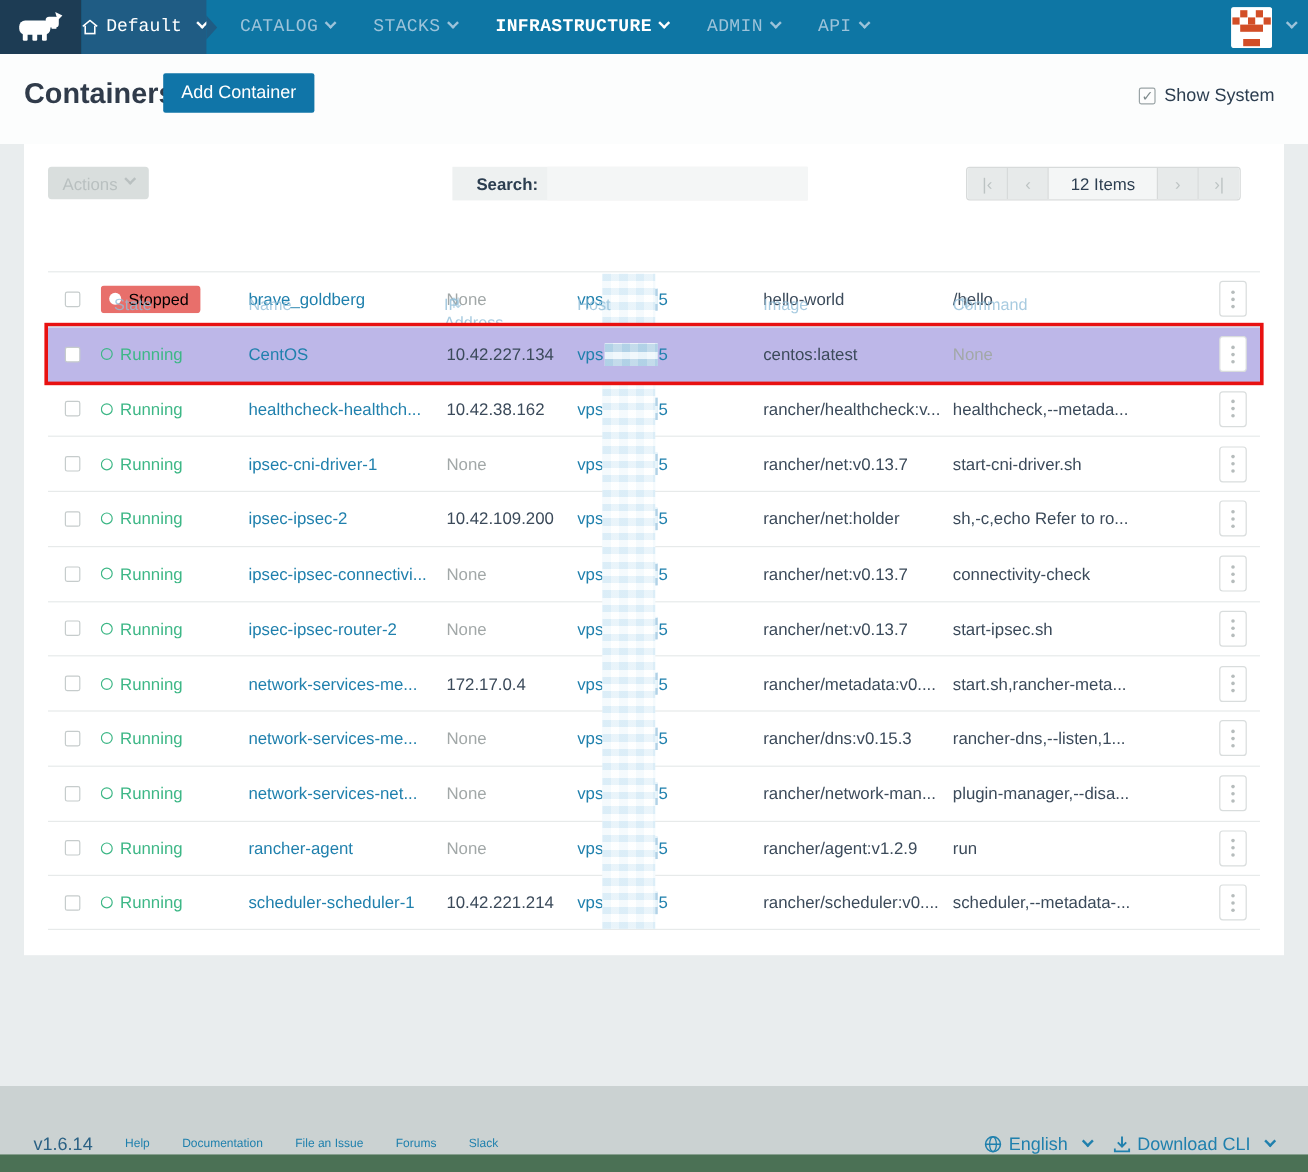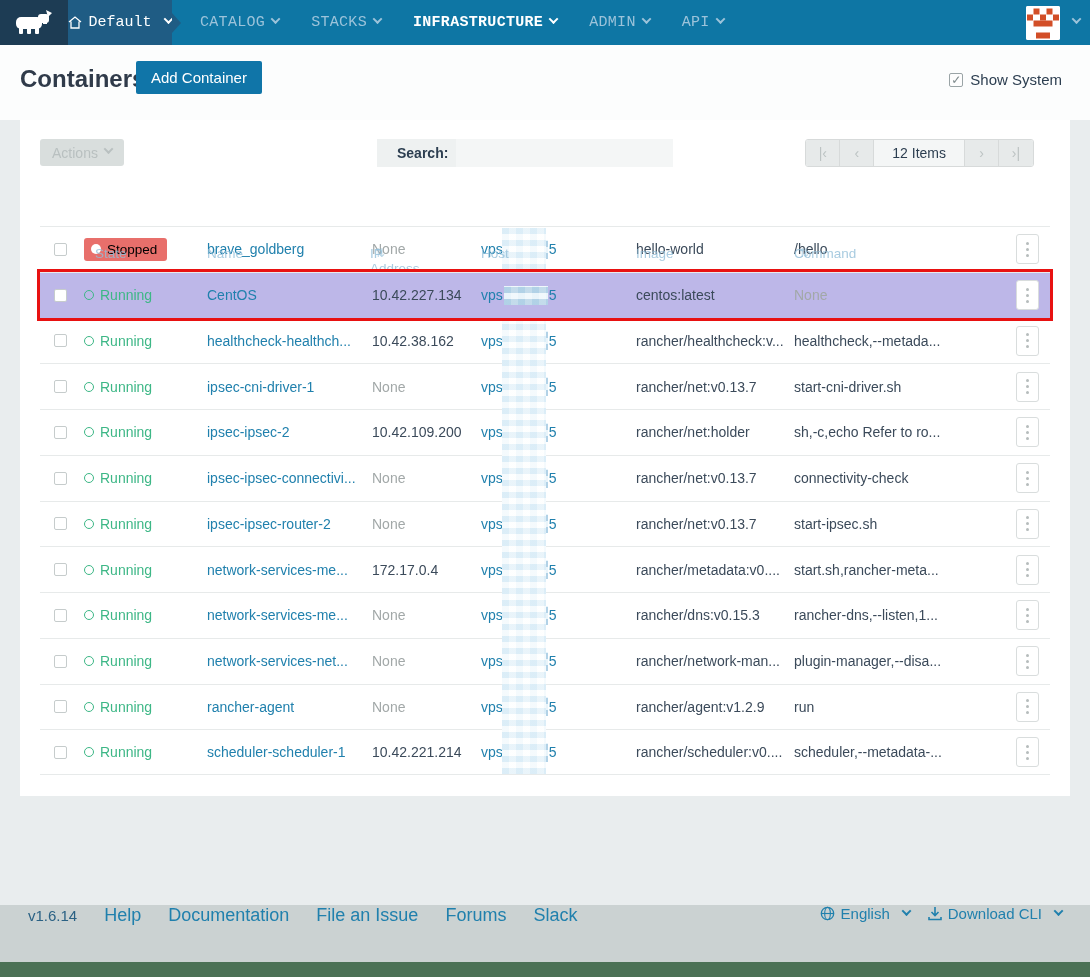--- a/index.html
+++ b/index.html
@@ -65,24 +65,24 @@
   .kebab i { width:3px; height:3px; border-radius:50%; background:#b6bcbc; }
   .blur-strip { position:absolute; left:462px; top:2px; width:44px; height:546px; z-index:1; pointer-events:none;
     background-color:#fafdfe;
     background-image:repeating-linear-gradient(0deg, rgba(190,222,240,.30) 0 6px, rgba(255,255,255,.55) 6px 12px),
                      repeating-linear-gradient(90deg, rgba(200,228,244,.35) 0 7px, rgba(255,255,255,.5) 7px 14px); }
   .ghost { position:absolute; left:0; top:0; width:1010px; height:45.75px; z-index:2; pointer-events:none; }
   .ghost span { position:absolute; top:10px; font-size:13.5px; color:rgba(146,190,216,.8); }
   .ghost .sort { font-size:12px; margin-left:5px; color:rgba(146,190,216,.65); }
   
   .footer { position:absolute; bottom:0; left:0; width:1090px; height:72px; }
-  .footer-bar { height:57px; background:#cbd2d2; display:flex; align-items:flex-start; padding:0 28px; }
+  .footer-bar { height:57px; background:#cbd2d2; display:flex; align-items:flex-end; padding:0 28px; }
   .f-left { display:flex; align-items:center; gap:27px; }
   .f-version { color:#2a6184; font-size:15px; }
-  .f-link { color:#2080ad; font-size:18px; text-decoration:none; cursor:pointer; }
+  .f-link { color:#2080ad; font-size:10px; text-decoration:none; cursor:pointer; }
   .f-right { margin-left:auto; display:flex; align-items:center; gap:18px; }
   .f-drop { display:flex; align-items:center; gap:6px; color:#2080ad; font-size:15px; cursor:pointer; }
   .f-drop .chev { border-width:2px; margin-top:-3px; }
   .footer-strip { height:15px; background:#4b7155; }
   svg { display:block; }
 </style>
 </head>
 <body>
 
 <div class="navbar">

